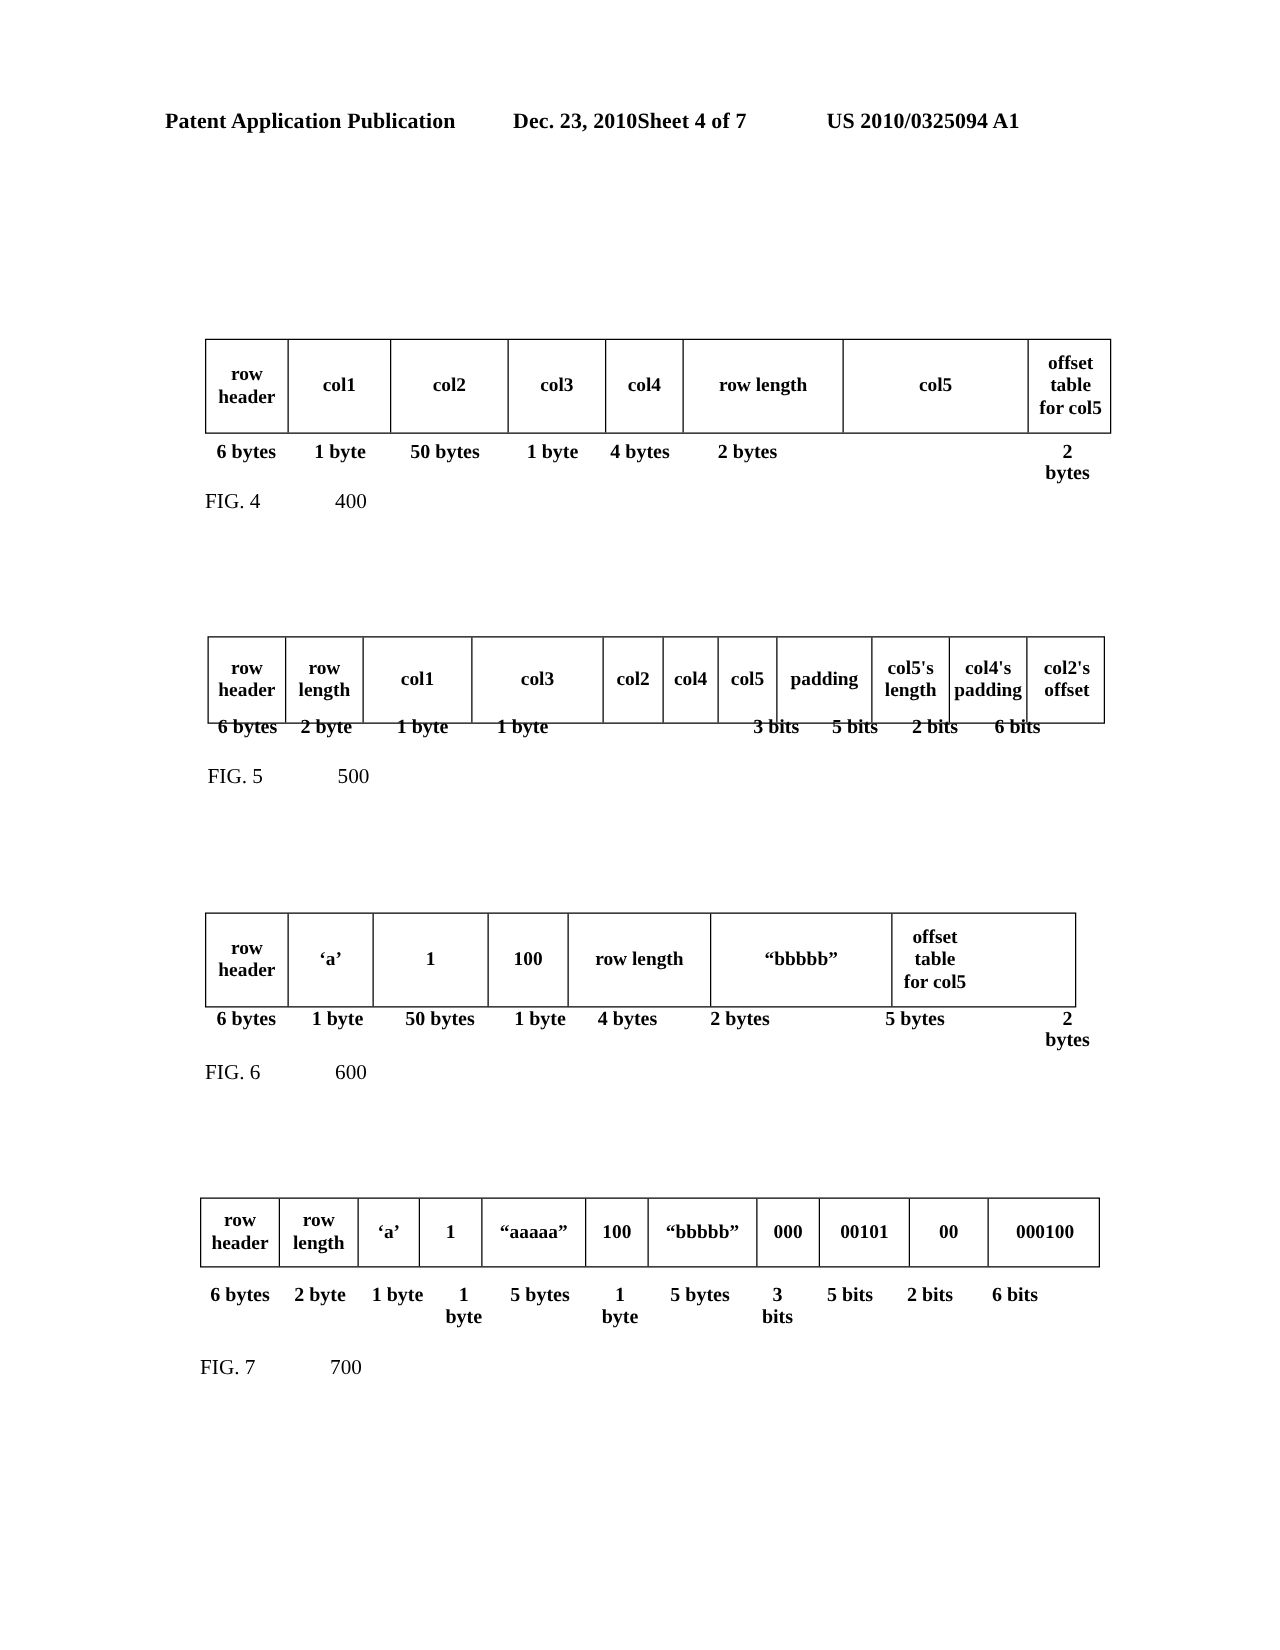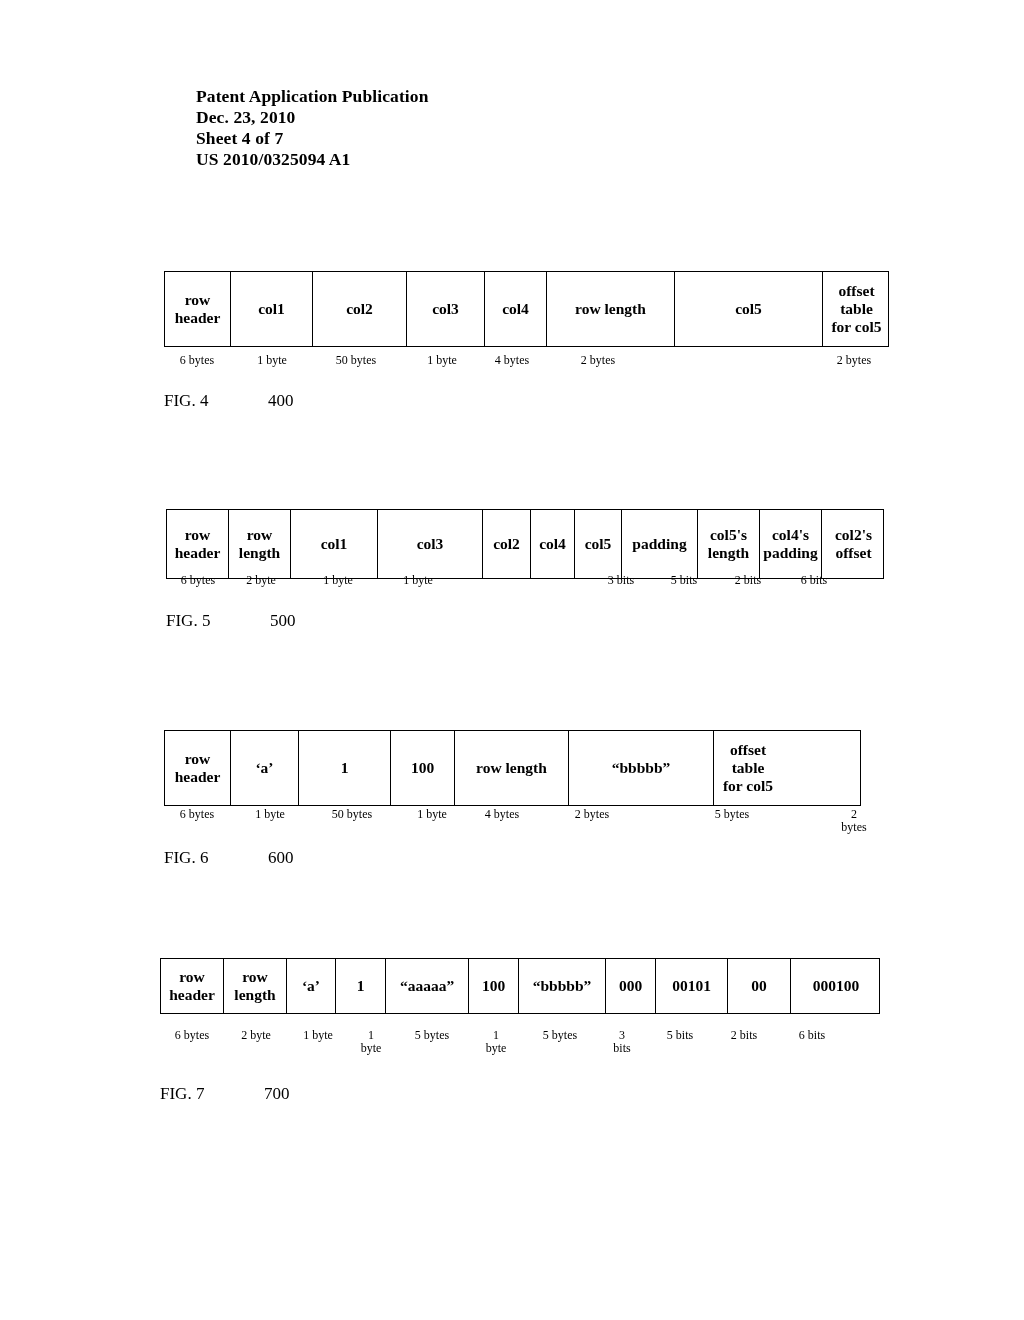--- a/index.html
+++ b/index.html
@@ -21,25 +21,24 @@
     position: absolute;
     left: 132px;
     top: 86px;
     width: 760px;
     display: flex;
     align-items: baseline;
     font-weight: bold;
     font-size: 17.5px;
     letter-spacing: 0.1px;
     white-space: nowrap;
-    flex-direction: column;
   }
   .ph-pub   { flex: 0 0 auto; }
   .ph-date  { flex: 0 0 auto; margin-left: 46px; }
-  .ph-sheet { flex: 0 0 auto; margin-left: 16px; }
+  .ph-sheet { flex: 0 0 auto; }
   .ph-num   { flex: 0 0 auto; margin-left: 64px; }
 
   
   .figure {
     position: absolute;
     left: 0;
     width: 1024px;
   }
 
   .fig-table {
@@ -63,22 +62,22 @@
     line-height: 1.16;
     padding: 0 2px;
     white-space: pre-line;
   }
   .cell:last-child { border-right: none; }
 
   
   .labels {
     position: relative;
     margin: 0 auto;
-    font-size: 12px;
-    font-weight: normal;
+    font-size: 16px;
+    font-weight: bold;
     line-height: 1.05;
   }
   .labels .lab {
     position: absolute;
     top: 0;
     text-align: center;
     white-space: pre-line;
     transform: translateX(-50%);
   }
 

